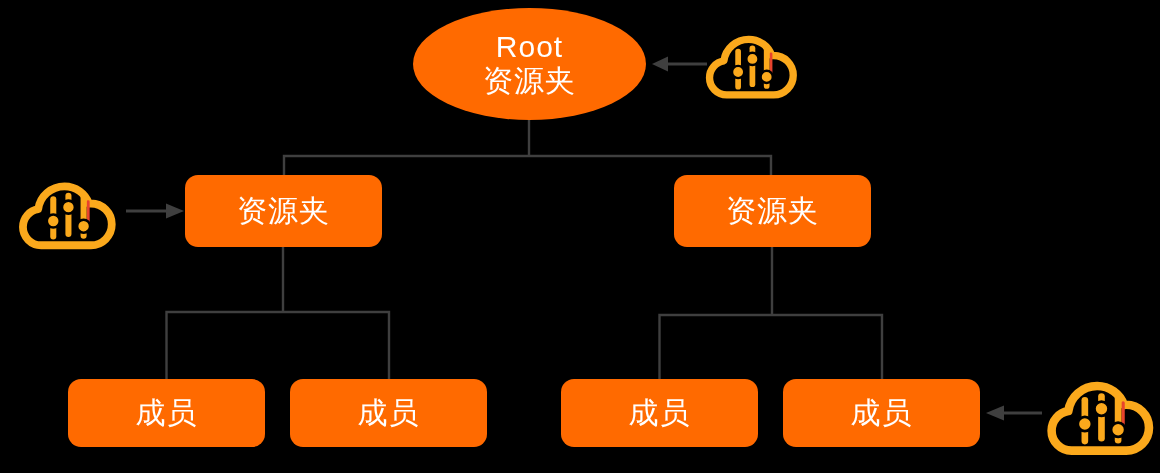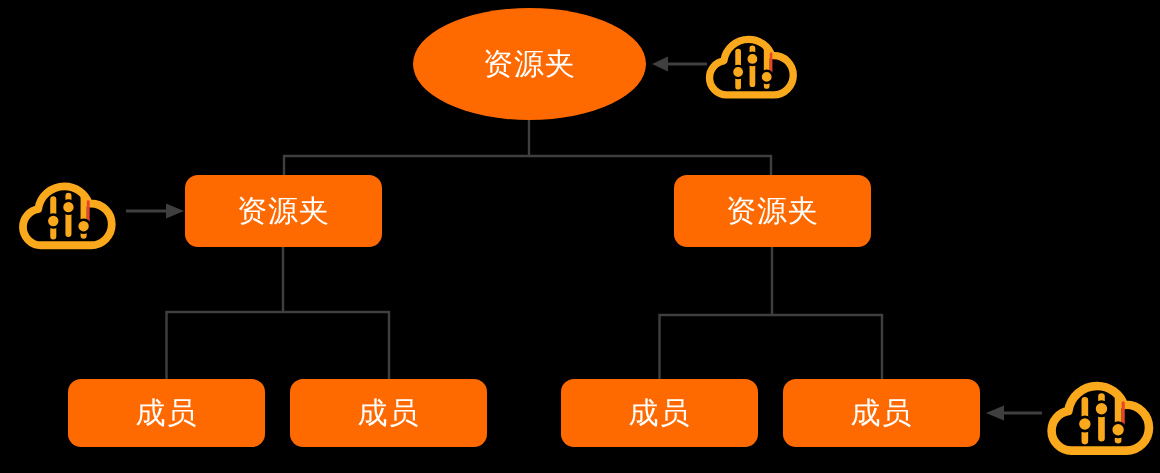--- a/index.html
+++ b/index.html
@@ -53,20 +53,21 @@
         <polygon points="184,211 166,203.5 166,218.5" stroke="none"></polygon>
       </g>
       <g>
         <line x1="1042" y1="413" x2="1004" y2="413"></line>
         <polygon points="986,413 1004,405.5 1004,420.5" stroke="none"></polygon>
       </g>
     </g>
   </svg>
 
   <div class="node node--ellipse node-root">
+    <span>Root</span>
     <span>资源夹</span>
   </div>
 
   <div class="node node--rect node-fl">
     <span>资源夹</span>
   </div>
   <div class="node node--rect node-fr">
     <span>资源夹</span>
   </div>
 

